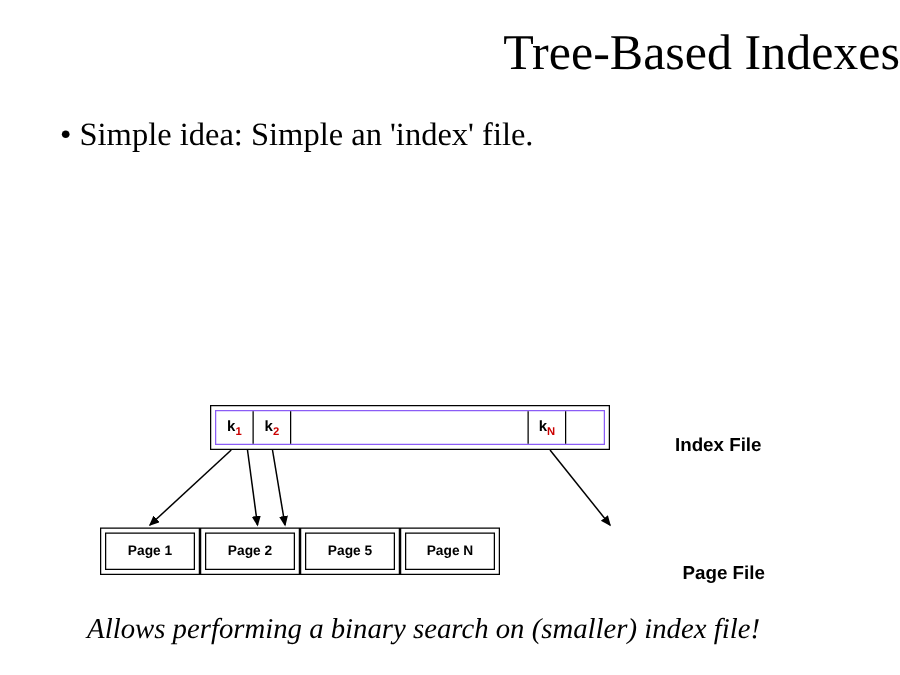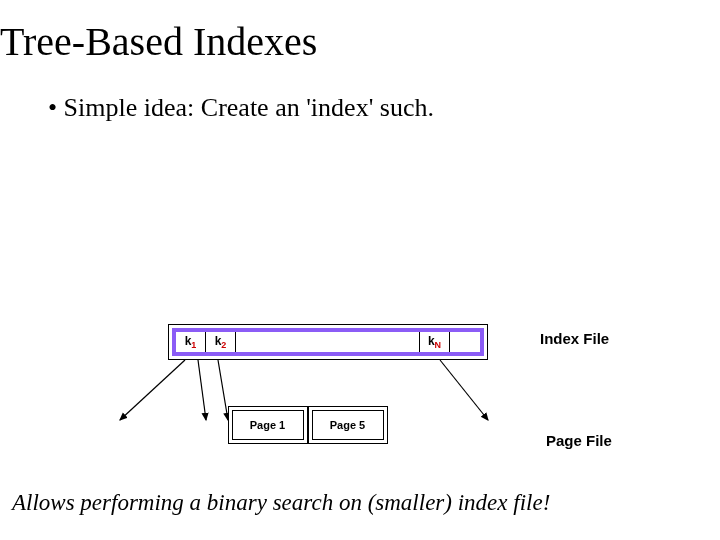--- a/index.html
+++ b/index.html
@@ -15,21 +15,21 @@
     position: relative;
     width: 720px;
     height: 540px;
     box-sizing: border-box;
   }
   .title {
     position: absolute;
     top: 18px;
     left: 0;
     width: 720px;
-    text-align: left;
+    text-align: right;
     font-size: 40px;
   }
   .body {
     position: absolute;
     top: 78px;
     left: 48px;
     width: 630px;
     font-size: 26px;
     line-height: 1.25;
   }
@@ -65,21 +65,21 @@
     width: 320px;
     height: 36px;
     border: 1.5px solid #000;
     box-sizing: border-box;
     background: #fff;
   }
   .index-box-inner {
     position: absolute;
     left: 3px; top: 3px; right: 3px;
     height: 28px;
-    border: 4px solid #8b5cf6;
+    border: 1px solid #8b5cf6;
     display: flex;
     box-sizing: border-box;
   }
   .islot {
     border-right: 1px solid #000;
     height: 100%;
     box-sizing: border-box;
     display: flex;
     align-items: center;
     justify-content: center;
@@ -88,32 +88,33 @@
   }
   .islot:last-child { border-right: none; }
   .s-30 { width: 30px; }
   .s-flex { flex: 1; }
   .sub-n { font-size: 9px; vertical-align: sub; color: #cc0000; }
 
   .label {
     position: absolute;
     font-size: 15px;
     font-weight: bold;
+    margin-top: 18px;
   }
   .label.index { left: 460px; top: 6px; }
   .label.data  { left: 466px; top: 108px; }
 
   .pages {
     position: absolute;
     left: 0;
-    top: 82px;
+    top: 98px;
     width: 455px;
     height: 40px;
     display: flex;
-    justify-content: center;
+    justify-content: flex-start;
   }
   .page {
     width: 80px;
     height: 38px;
     border: 1.5px solid #000;
     box-sizing: border-box;
     padding: 3px;
     background: #fff;
   }
   .page-inner {
@@ -123,24 +124,24 @@
     box-sizing: border-box;
     display: flex;
     align-items: center;
     justify-content: center;
     font-size: 11px;
     font-weight: bold;
   }
 
   .footer {
     position: absolute;
-    left: 12px;
+    left: 0;
     width: 608px;
     top: 490px;
-    text-align: left;
+    text-align: right;
     font-style: italic;
     font-size: 23px;
   }
 
   svg.arrows {
     position: absolute;
     left: 0;
     top: 0;
     width: 580px;
     height: 150px;
@@ -148,21 +149,21 @@
   }
 </style>
 </head>
 <body>
 
 <div class="slide">
 
   <div class="title">Tree-Based Indexes</div>
 
   <div class="body">
-    <div class="bullet2">•  Simple idea:  Create an 'index' such.</div>
+    <div class="bullet2">•  Simple idea:  Simple an 'index' file.</div>
   </div>
 
   <div class="diagram">
 
     <div class="index-box">
       <div class="index-box-inner">
         <div class="islot s-30">
           <span><span>k</span><span class="sub-n">1</span></span>
         </div>
         <div class="islot s-30">
@@ -189,21 +190,27 @@
       <line x1="118" y1="36" x2="126" y2="96" stroke="#000" stroke-width="1.2" marker-end="url(#ah)"></line>
       <line x1="138" y1="36" x2="148" y2="96" stroke="#000" stroke-width="1.2" marker-end="url(#ah)"></line>
       <line x1="360" y1="36" x2="408" y2="96" stroke="#000" stroke-width="1.2" marker-end="url(#ah)"></line>
     </svg>
 
     <div class="pages">
       <div class="page">
         <div class="page-inner">Page 1</div>
       </div>
       <div class="page">
+        <div class="page-inner">Page 2</div>
+      </div>
+      <div class="page">
         <div class="page-inner">Page 5</div>
       </div>
+      <div class="page">
+        <div class="page-inner">Page N</div>
+      </div>
     </div>
 
   </div>
 
   <div class="footer">Allows performing a binary search on (smaller) index file!</div>
 
 </div>
 
 </body></html>

